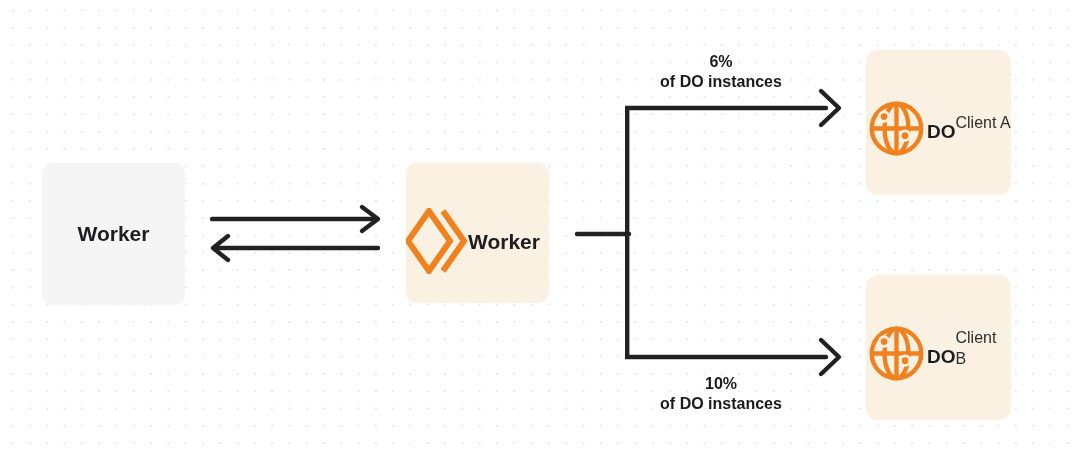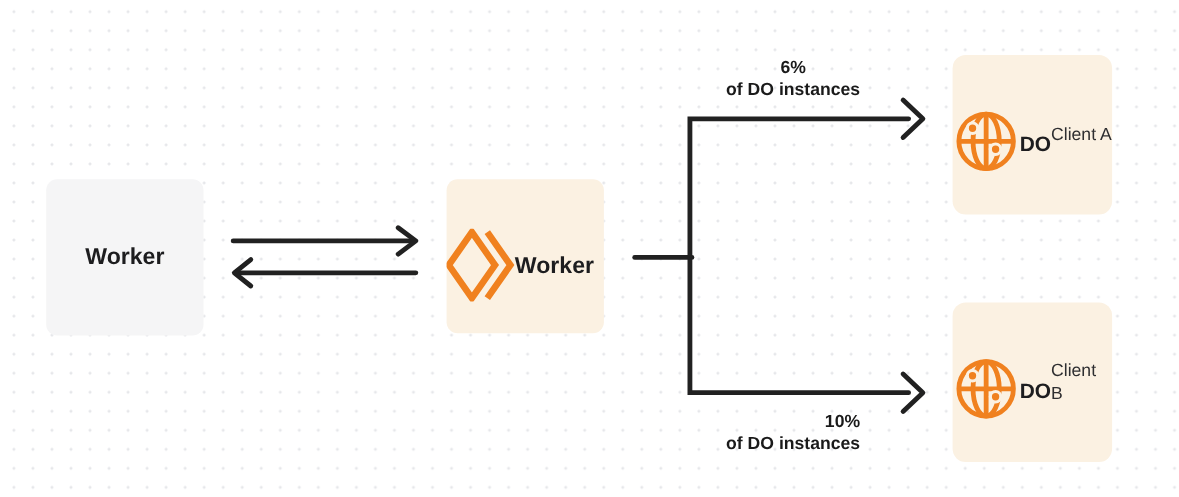--- a/index.html
+++ b/index.html
@@ -83,21 +83,21 @@
   .branch-label{
     position:absolute;
     left:721px;
     transform:translateX(-50%);
     text-align:center;
     font-size:16px;font-weight:700;color:#1A1A1A;
     line-height:20px;
     white-space:nowrap;
   }
   .branch-label-top{top:52px;}
-  .branch-label-bottom{top:374px;text-align:right;}
+  .branch-label-bottom{top:374px;}
   .icon-svg{display:block;}
 </style>
 </head>
 <body>
 
 <div class="canvas">
 
   <svg class="edges" viewBox="0 0 1072 452">
     <path class="edge-shaft" d="M212,219 H376"></path>
     <path class="edge-head" d="M362,207 L378,219 L362,231"></path>

